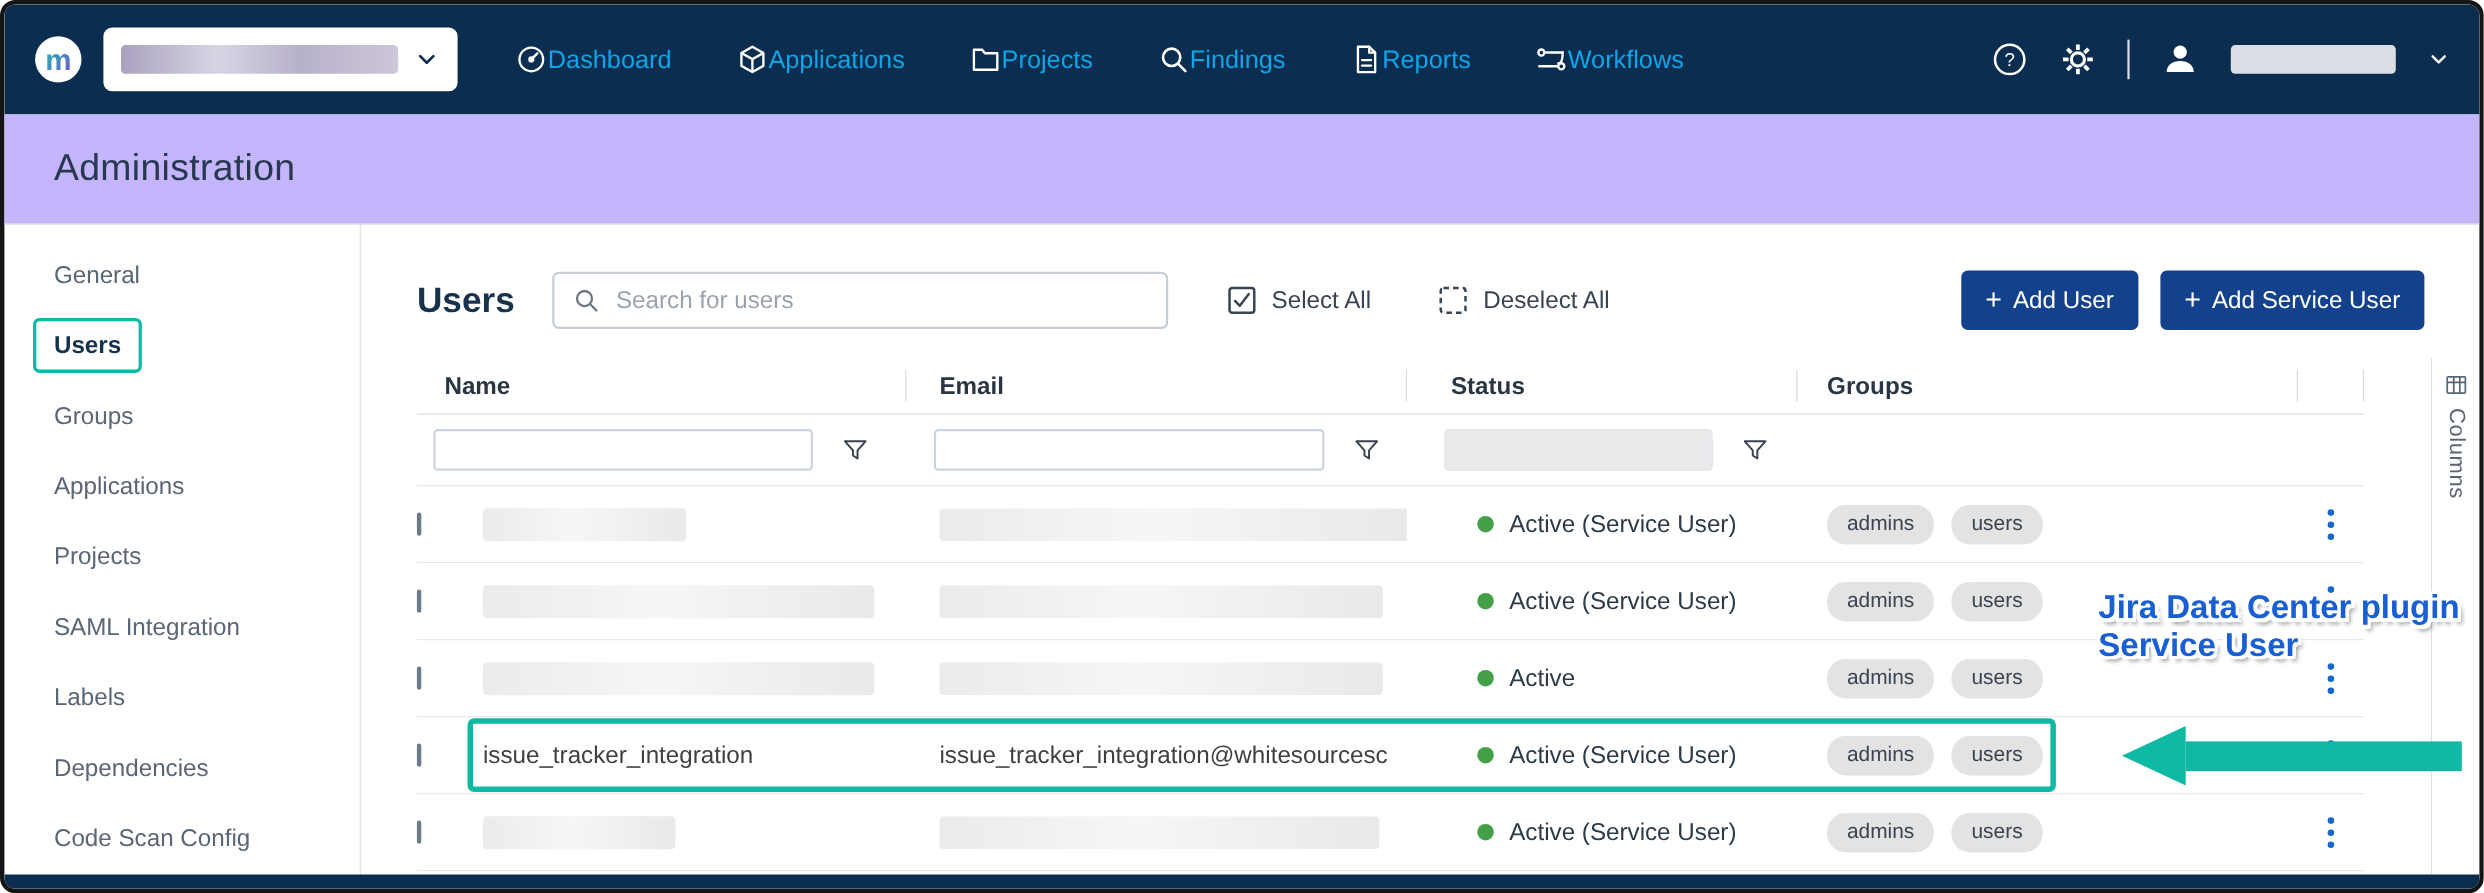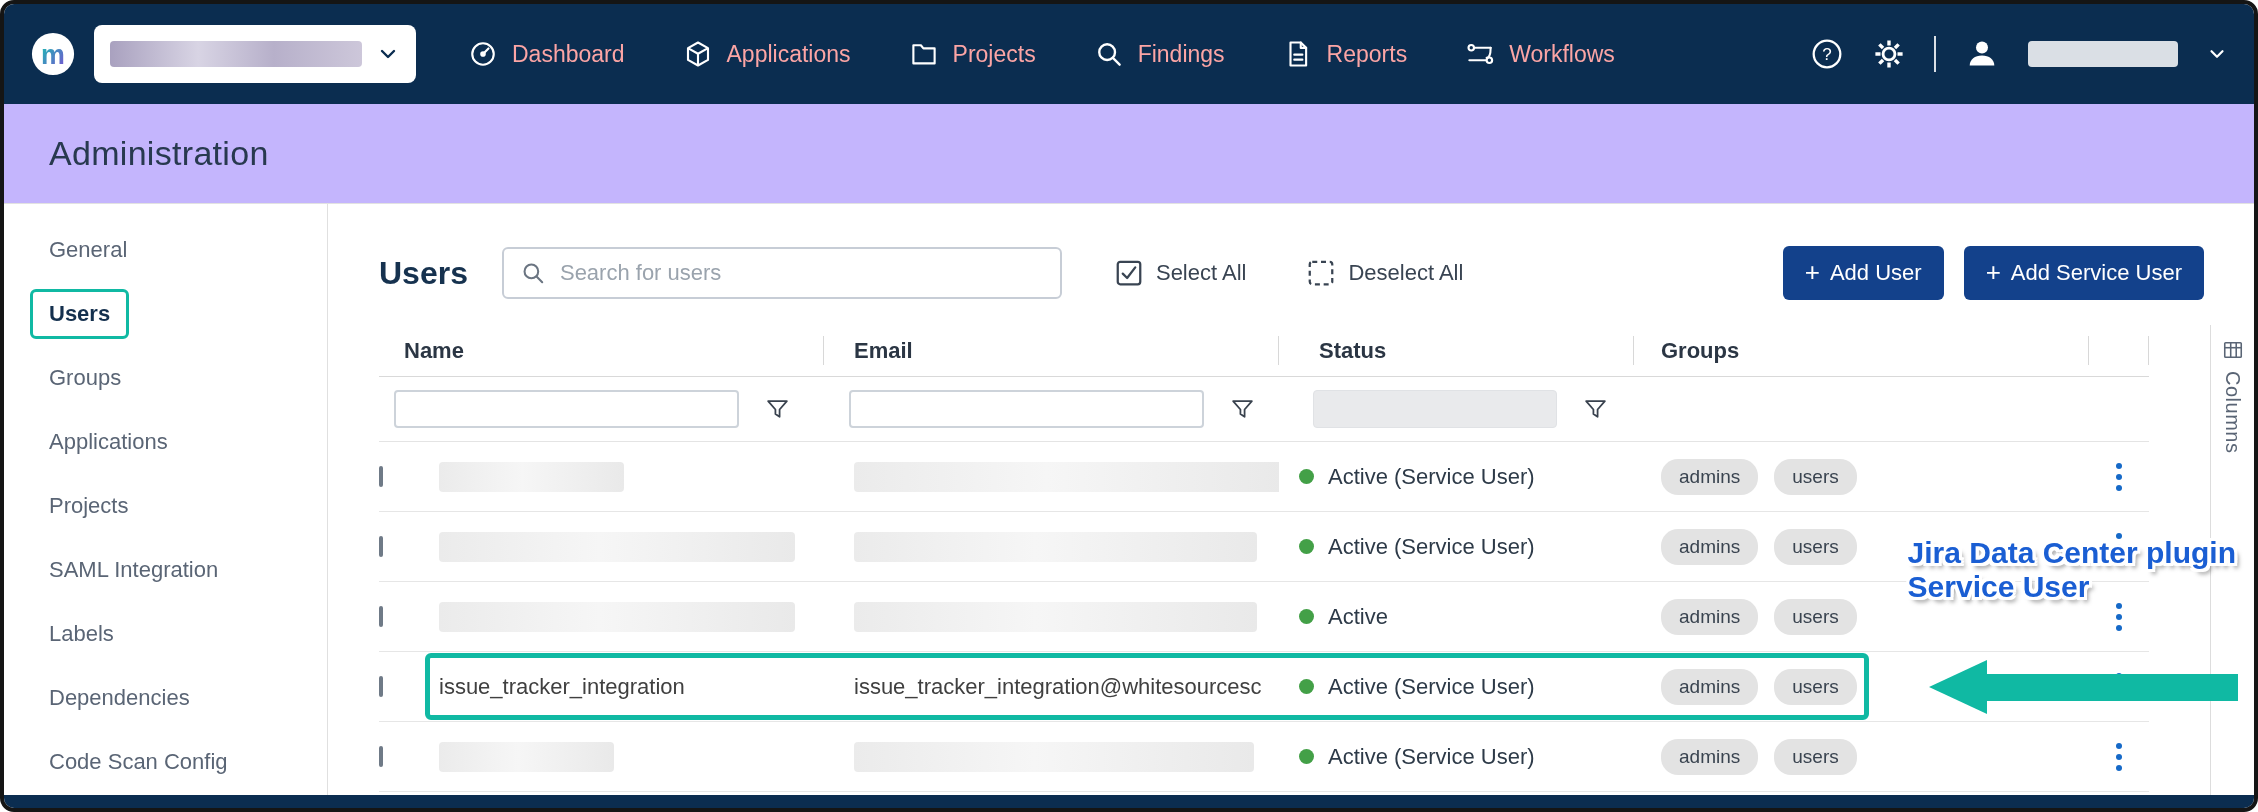--- a/index.html
+++ b/index.html
@@ -8,21 +8,21 @@
             border-radius:14px; overflow:hidden; background:#fff; }
 
   
   .topnav { height:100px; background:#0b2d50; display:flex; align-items:center; padding:0 26px; }
   .logo { flex:0 0 auto; margin-right:18px; }
   .org-select { width:322px; height:58px; background:#fff; border-radius:8px; display:flex;
                 align-items:center; padding:0 16px; gap:14px; cursor:pointer; }
   .org-blur { flex:1; height:26px; border-radius:4px;
               background:linear-gradient(90deg,#a9a1bf,#d8d4e4 35%,#b7b0ca 65%,#cdc7da); }
   .nav-items { display:flex; align-items:center; gap:58px; margin-left:52px; }
-  .nav-item { display:flex; align-items:center; gap:14px; color:#fca5a5; font-size:23px; cursor:pointer; white-space:nowrap; }
+  .nav-item { display:flex; align-items:center; color:#0ea5e9; font-size:23px; cursor:pointer; white-space:nowrap; }
   .nav-item svg { display:block; }
   .nav-right { margin-left:auto; display:flex; align-items:center; gap:28px; color:#fff; }
   .nav-divider { width:2px; height:36px; background:rgba(255,255,255,.85); }
   .user-blur { width:150px; height:26px; border-radius:4px; background:rgba(255,255,255,.85); }
   .icon-btn { cursor:pointer; display:flex; align-items:center; }
 
   
   .titlebar { height:100px; background:#c4b5fd; border-bottom:1px solid #e2e2e2;
               display:flex; align-items:center; padding-left:45px; }
   .titlebar h1 { font-size:34px; font-weight:400; color:#28394f; letter-spacing:.3px; }
@@ -74,21 +74,21 @@
   .funnel { margin-left:26px; color:#39424e; display:flex; cursor:pointer; }
 
   .trow { position:relative; display:grid; grid-template-columns:56px 389px 455px 355px 455px 60px;
           align-items:center; height:70px; border-bottom:1px solid #e6e6e6; }
   .checkbox { width:26px; height:26px; border:2px solid #6f7a87; border-radius:3px;
               background:#fff; margin:0 auto; cursor:pointer; }
   .blurbar { display:block; height:30px; border-radius:4px;
              background:linear-gradient(90deg,#ebebeb,#f6f6f6 45%,#e9e9e9); }
   .c-name { padding-left:4px; } .c-email { padding-left:30px; overflow:hidden; white-space:nowrap; }
   .cell-text { font-size:22px; color:#404040;margin-top:44px; }
-  .c-status { display:flex; align-items:center; gap:14px; padding-left:20px; font-size:22px; color:#2d3a48; }
+  .c-status { display:flex; align-items:center; gap:14px; padding-left:64px; font-size:22px; color:#2d3a48; }
   .dot { width:15px; height:15px; border-radius:50%; background:#43a047; flex:0 0 auto; }
   .c-groups { display:flex; gap:16px; padding-left:27px; }
   .badge { background:#e3e3e3; color:#3a4450; font-size:19px; padding:7px 18px; border-radius:17px; }
   .c-actions { display:flex; justify-content:center; }
   .kebab { display:flex; flex-direction:column; gap:5px; padding:6px; cursor:pointer; }
   .kebab i { width:6px; height:6px; border-radius:50%; background:#1569c8; }
 
   .row-highlight { position:absolute; left:46px; top:1px; height:67px; width:1444px;
                    border:5px solid #10b9a3; border-radius:6px; z-index:4; pointer-events:none; }
 

